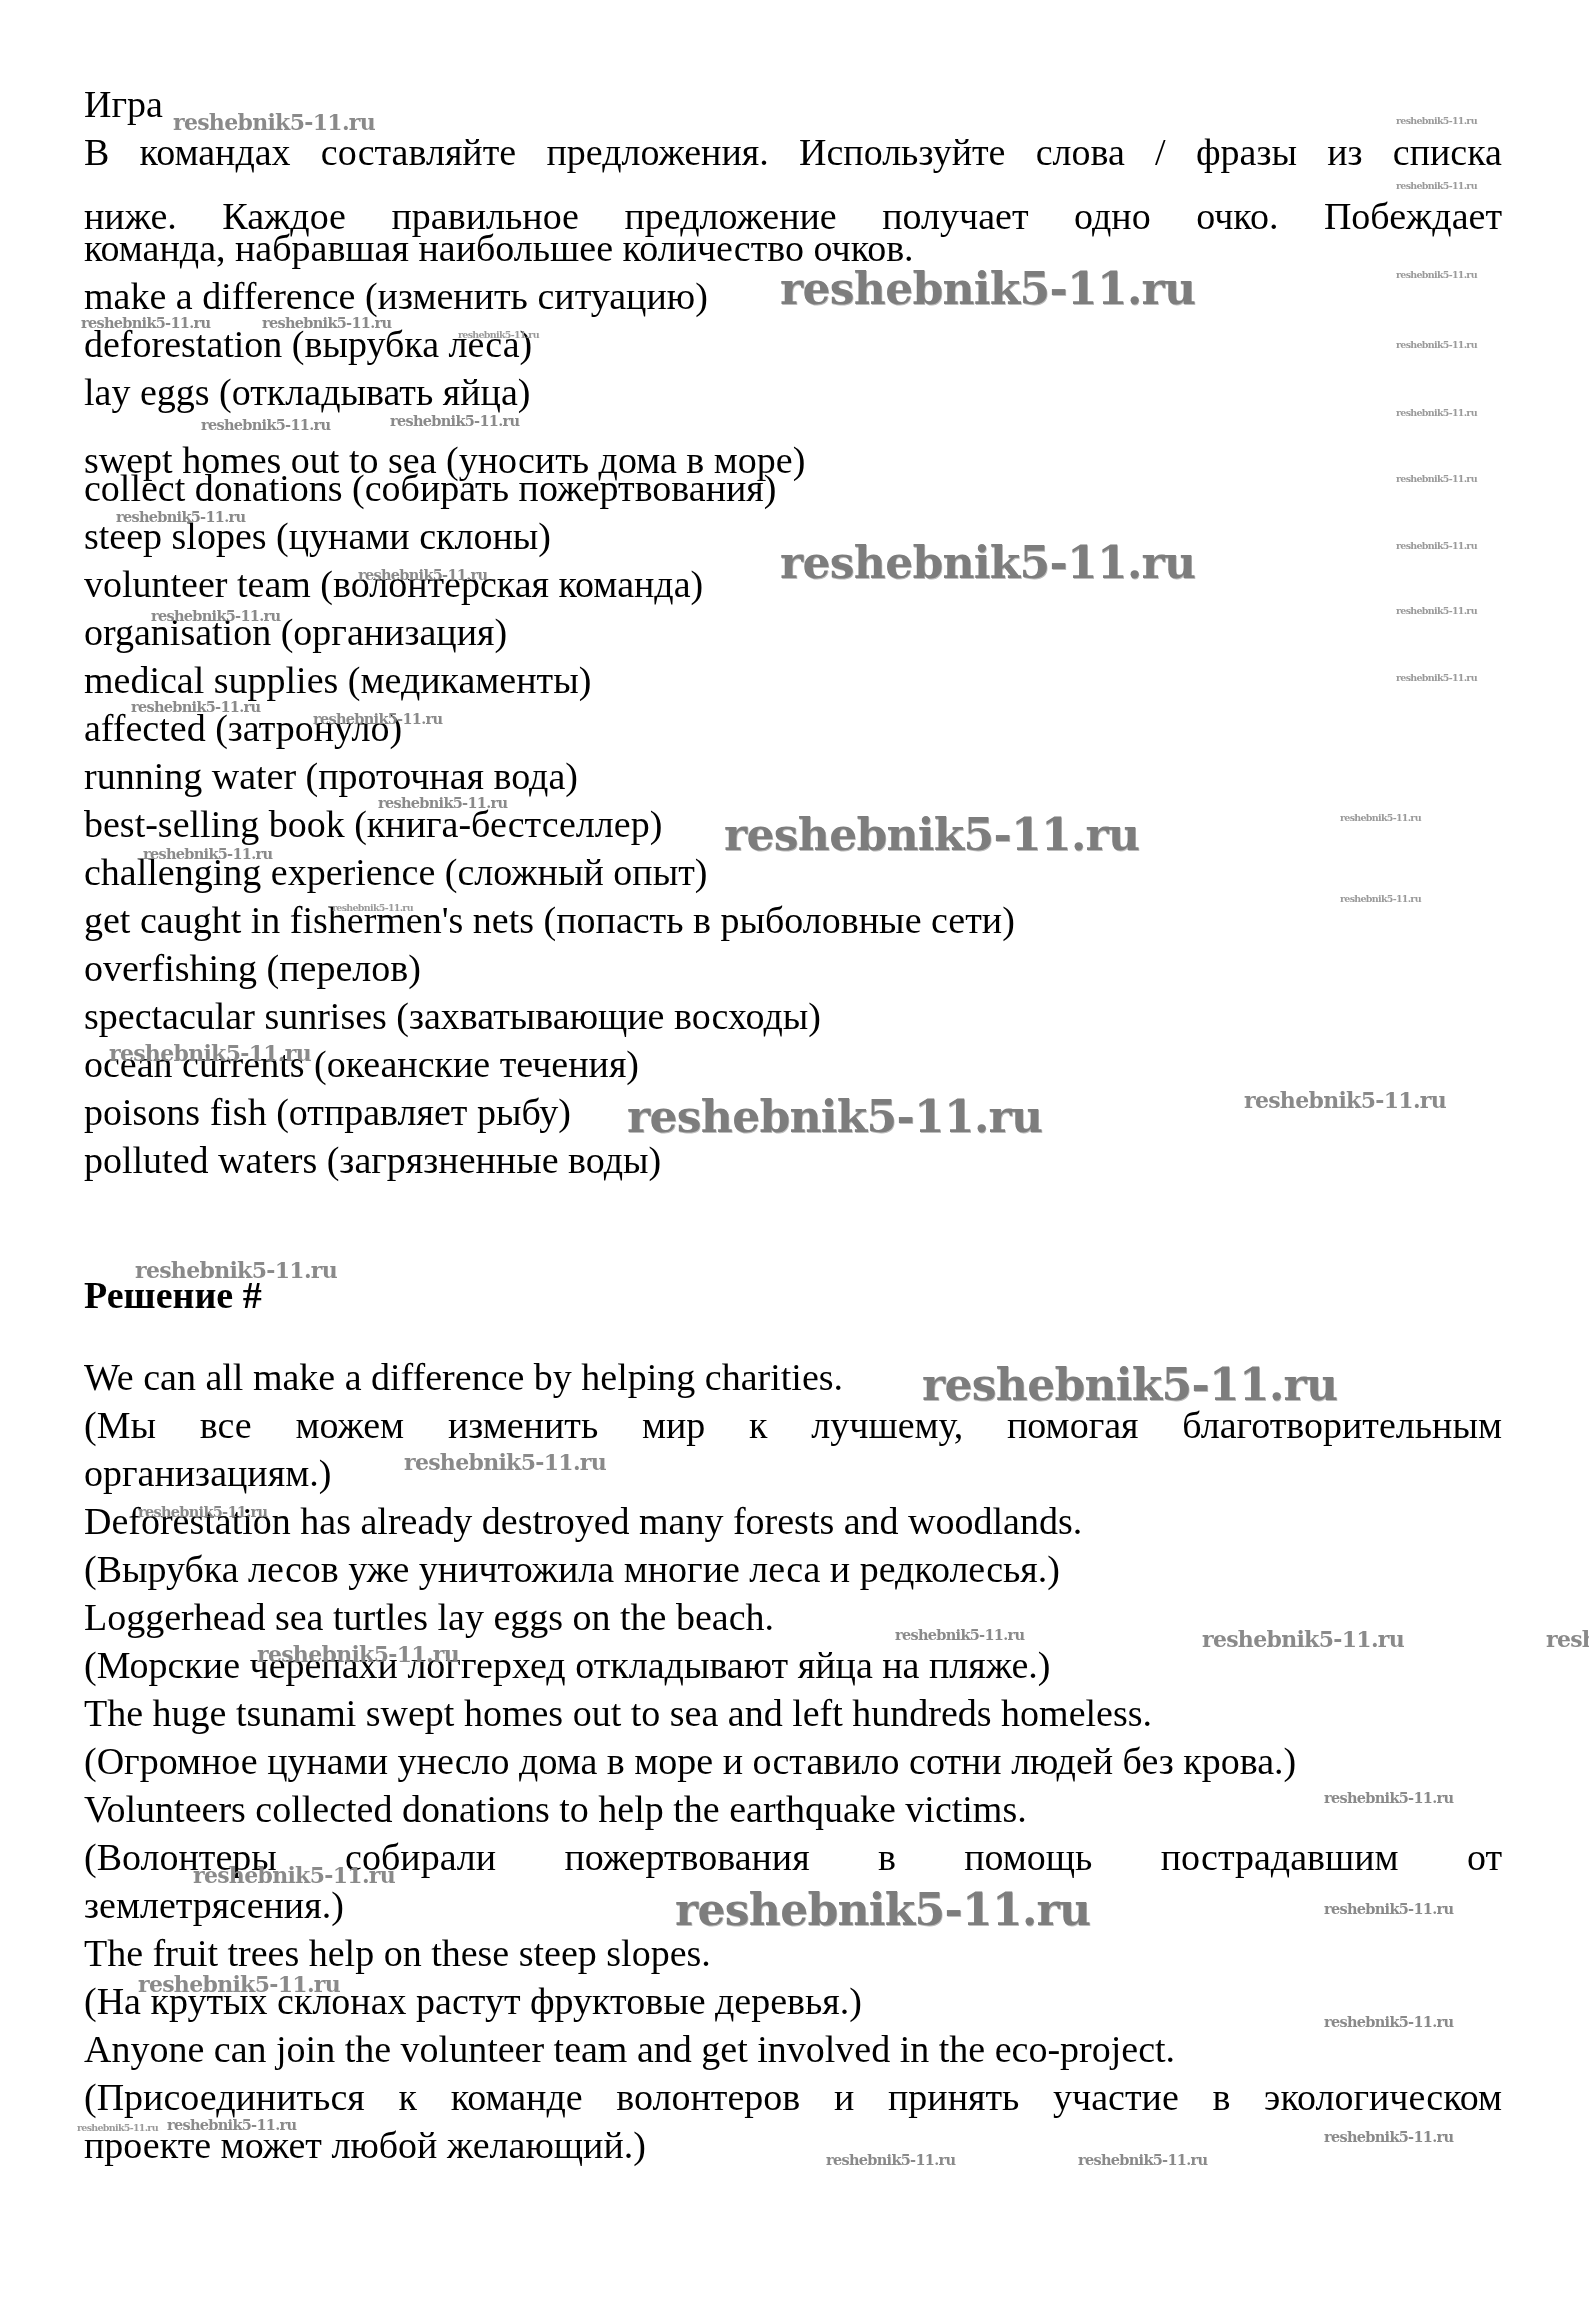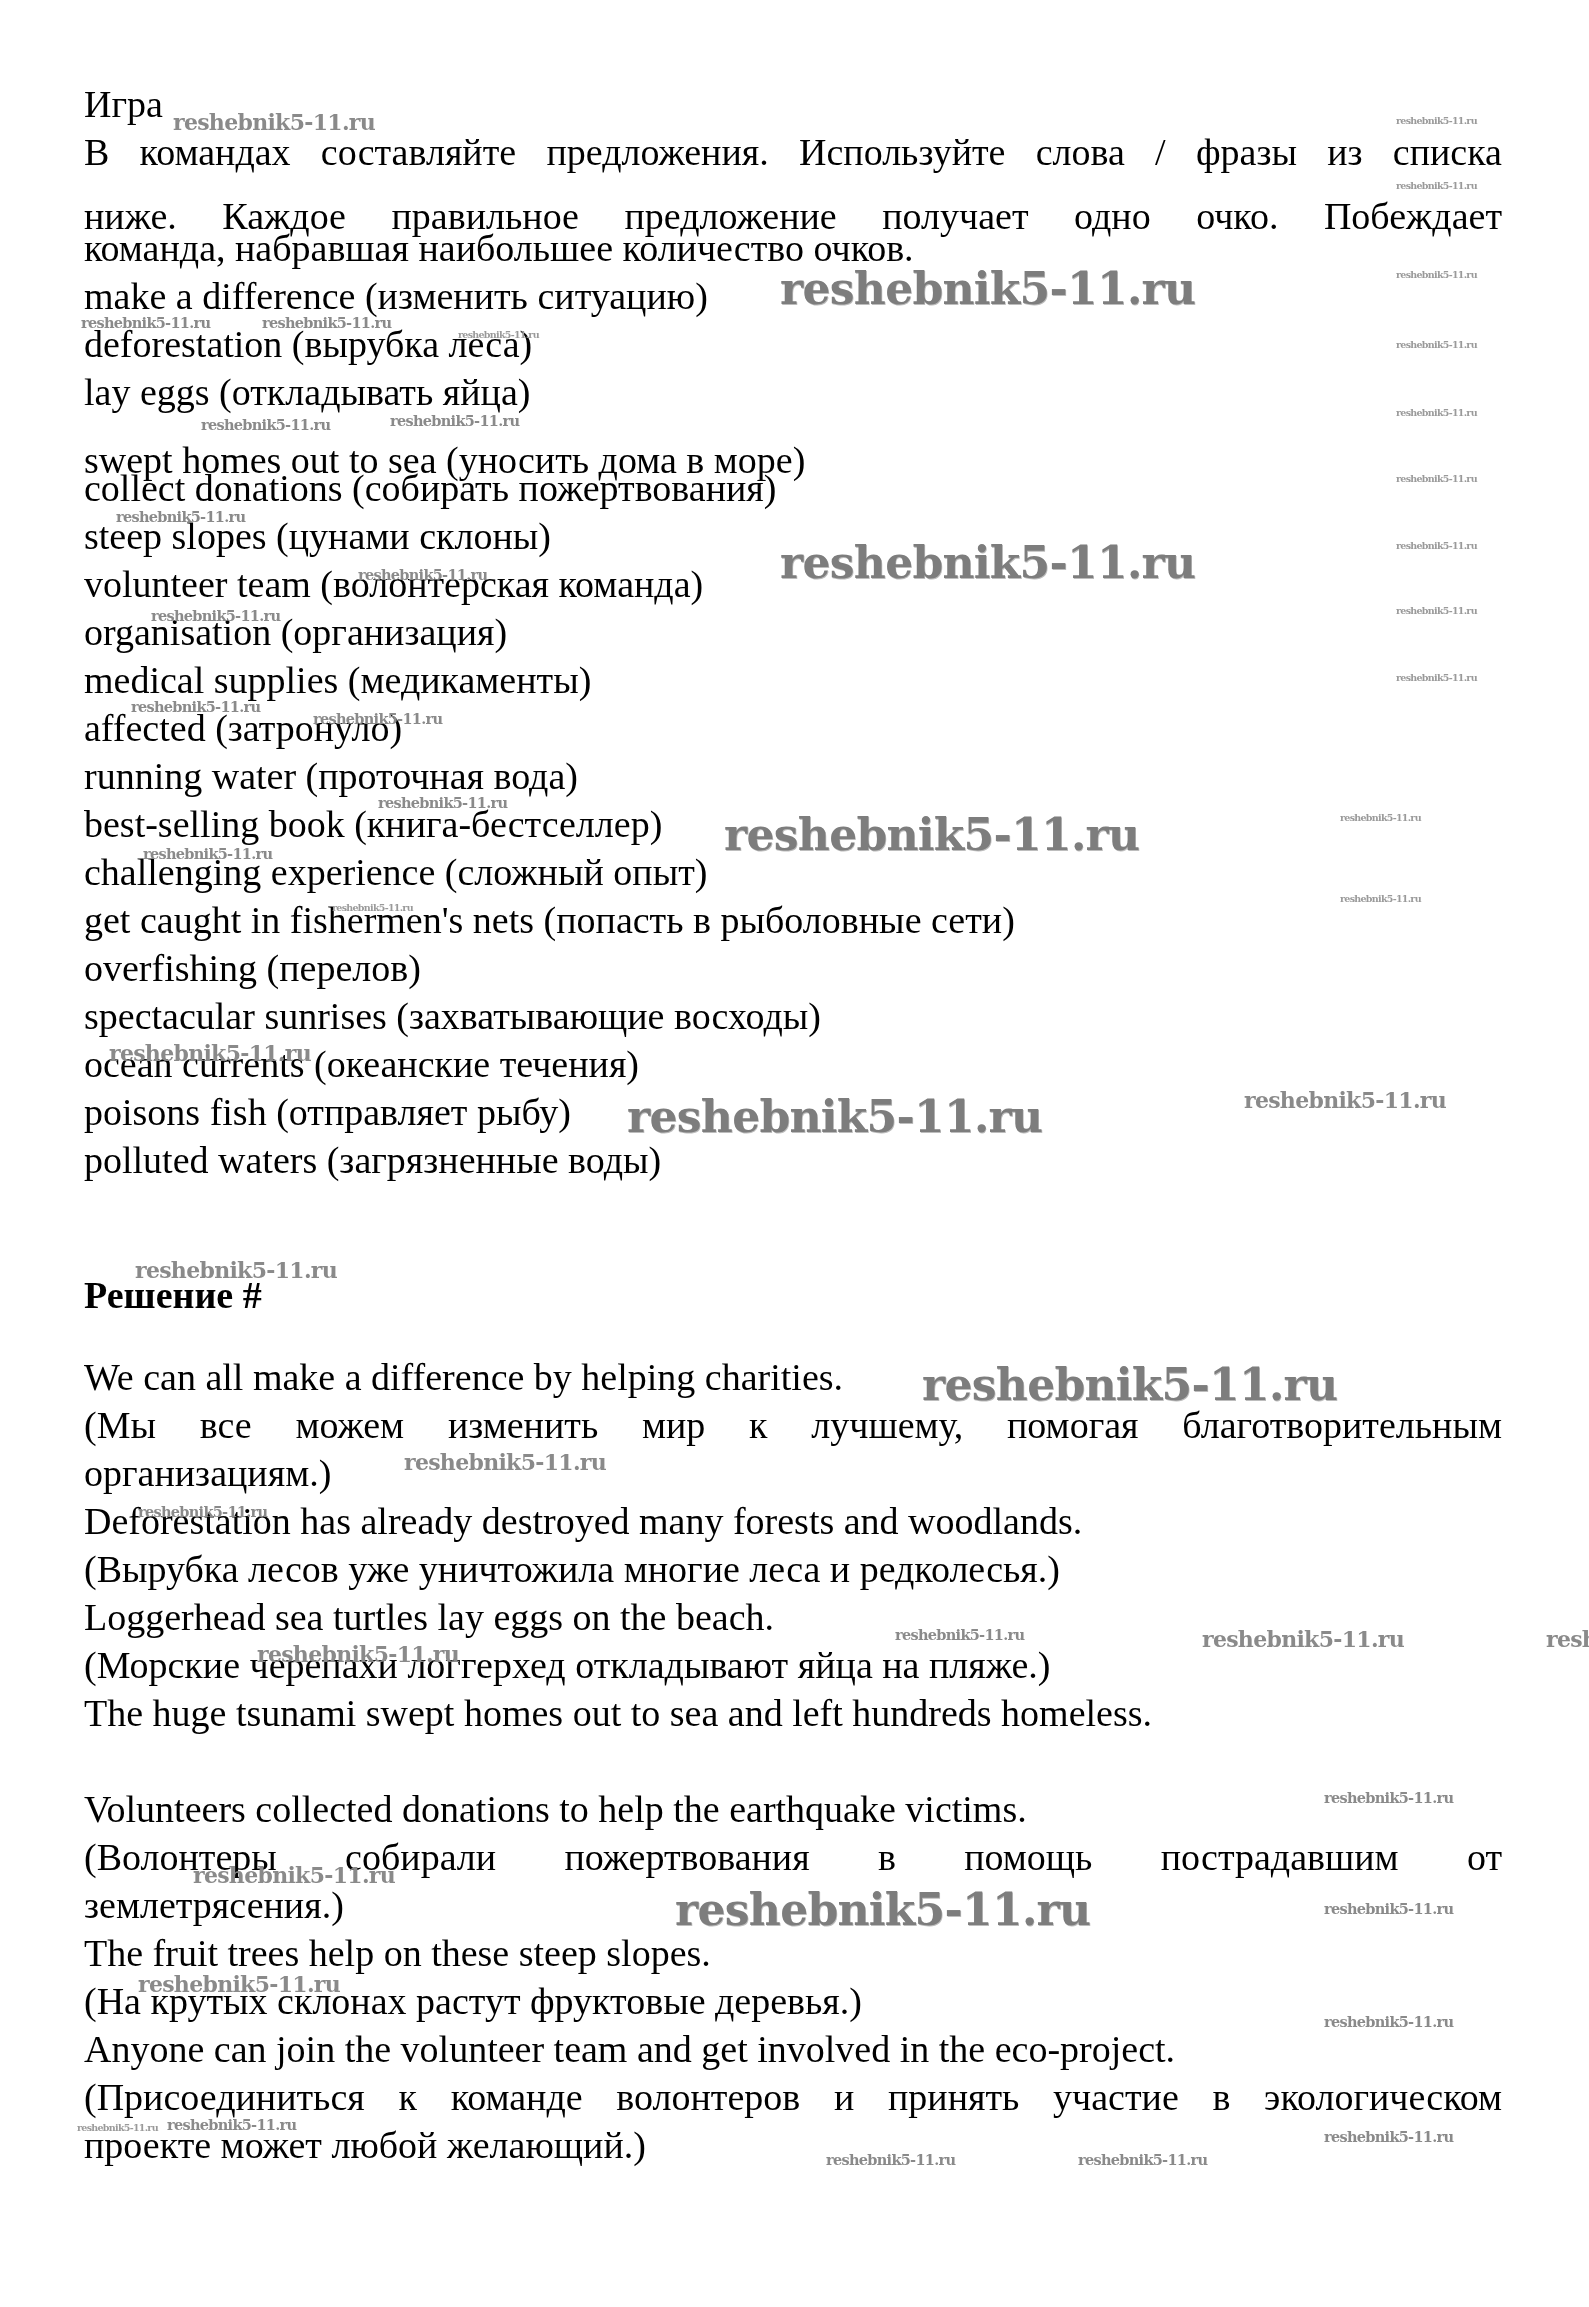--- a/index.html
+++ b/index.html
@@ -65,20 +65,21 @@
   <div class="line bold" style="top:1271px;">Решение #</div>
 
   <div class="line" style="top:1353px;">We can all make a difference by helping charities.</div>
   <div class="line justify" style="top:1401px;">(Мы все можем изменить мир к лучшему, помогая благотворительным</div>
   <div class="line" style="top:1449px;">организациям.)</div>
   <div class="line" style="top:1497px;">Deforestation has already destroyed many forests and woodlands.</div>
   <div class="line" style="top:1545px;">(Вырубка лесов уже уничтожила многие леса и редколесья.)</div>
   <div class="line" style="top:1593px;">Loggerhead sea turtles lay eggs on the beach.</div>
   <div class="line" style="top:1641px;">(Морские черепахи логгерхед откладывают яйца на пляже.)</div>
   <div class="line" style="top:1689px;font-family:Liberation Serif, serif;">The huge tsunami swept homes out to sea and left hundreds homeless.</div>
+  <div class="line" style="top:1737px;">(Огромное цунами унесло дома в море и оставило сотни людей без крова.)</div>
   <div class="line" style="top:1785px;">Volunteers collected donations to help the earthquake victims.</div>
   <div class="line justify" style="top:1833px;">(Волонтеры собирали пожертвования в помощь пострадавшим от</div>
   <div class="line" style="top:1881px;">землетрясения.)</div>
   <div class="line" style="top:1929px;">The fruit trees help on these steep slopes.</div>
   <div class="line" style="top:1977px;">(На крутых склонах растут фруктовые деревья.)</div>
   <div class="line justify" style="top:2073px;">(Присоединиться к команде волонтеров и принять участие в экологическом</div>
   <div class="line" style="top:2025px;">Anyone can join the volunteer team and get involved in the eco-project.</div>
   <div class="line" style="top:2121px;">проекте может любой желающий.)</div>
 
   <span class="wm med" style="left:173px;top:109px;">reshebnik5-11.ru</span>

